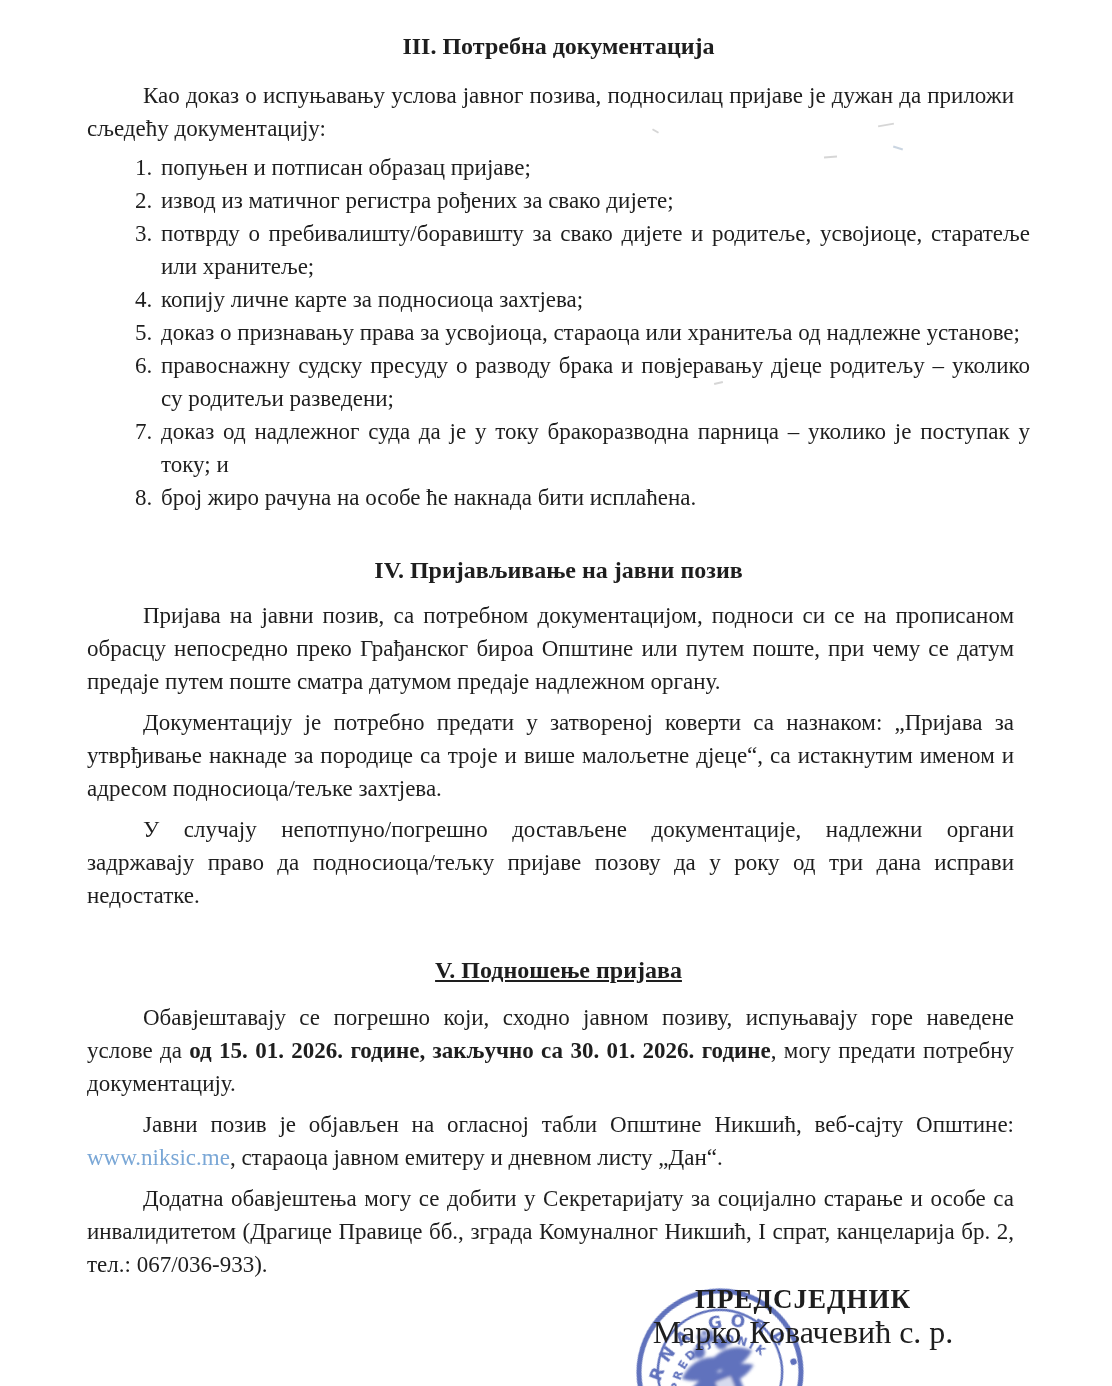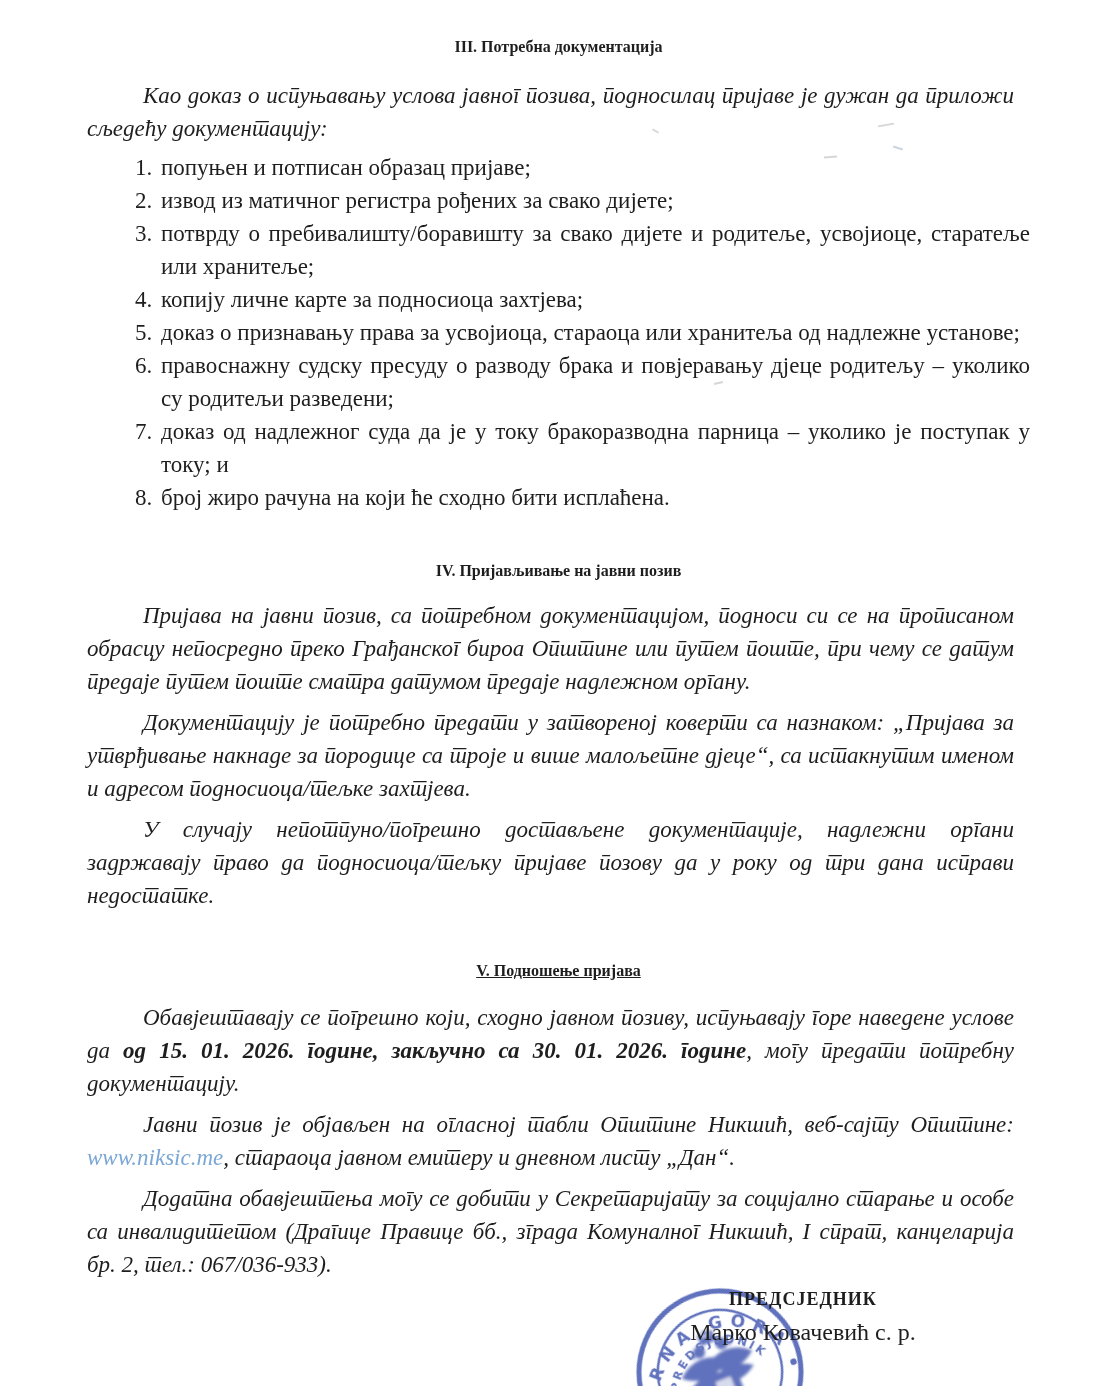--- a/index.html
+++ b/index.html
@@ -14,33 +14,32 @@
     box-sizing: border-box;
     background: #ffffff;
     overflow: hidden;
     padding: 24px 82px 0 87px;
     font-family: "Liberation Serif", "DejaVu Serif", serif;
     font-size: 23px;
     line-height: 33px;
     color: #1e1e1e;
   }
   .heading {
-    font-size: 16px;
+    font-size: 24px;
     font-weight: bold;
     text-align: center;
     margin: 0;
   }
   .h-iii { margin: 6px 0 16px 0; }
   .h-iv  { margin: 40px 0 12px 0; text-align: center; }
   .h-v   { margin: 42px 0 14px 0; text-decoration: underline; }
   p.para {
     margin: 8px 16px 0 0;
     text-align: justify;
     text-indent: 56px;
-    font-style: italic;
   }
   ol.doc-list {
     margin: 6px 0 0 0;
     padding: 0 0 0 71px;
     font-family: Liberation Serif, serif;
   }
   ol.doc-list li {
     text-align: justify;
     padding-left: 3px;
     margin: 0;
@@ -58,26 +57,26 @@
   .sig-text {
     position: absolute;
     left: 603px;
     top: 1283px;
     width: 400px;
     text-align: center;
     z-index: 3;
   }
   .sig-title {
     font-weight: bold;
-    font-size: 18px;
+    font-size: 27px;
     line-height: 32px;
     letter-spacing: 1px;
   }
   .sig-name {
-    font-size: 24px;
+    font-size: 32px;
     line-height: 34px;
   }
   
   .stamp {
     position: absolute;
     left: 634px;
     top: 1286px;
     width: 172px;
     height: 172px;
     transform: rotate(-22deg);
@@ -115,21 +114,21 @@
   <h2 class="heading h-iii">III. Потребна документација</h2>
   <p class="para">Као доказ о испуњавању услова јавног позива, подносилац пријаве је дужан да приложи сљедећу документацију:</p>
   <ol class="doc-list">
     <li>попуњен и потписан образац пријаве;</li>
     <li>извод из матичног регистра рођених за свако дијете;</li>
     <li>потврду о пребивалишту/боравишту за свако дијете и родитеље, усвојиоце, старатеље или хранитеље;</li>
     <li>копију личне карте за подносиоца захтјева;</li>
     <li>доказ о признавању права за усвојиоца, стараоца или хранитеља од надлежне установе;</li>
     <li>правоснажну судску пресуду о разводу брака и повјеравању дјеце родитељу – уколико су родитељи разведени;</li>
     <li>доказ од надлежног суда да је у току бракоразводна парница – уколико је поступак у току; и</li>
-    <li>број жиро рачуна на који ће сходно бити исплаћена.</li>
+    <li>број жиро рачуна на особе ће накнада бити исплаћена.</li>
   </ol>
 
   <h2 class="heading h-iv">IV. Пријављивање на јавни позив</h2>
   <p class="para">Пријава на јавни позив, са потребном документацијом, подноси си се на прописаном обрасцу непосредно преко Грађанског бироа Општине или путем поште, при чему се датум предаје путем поште сматра датумом предаје надлежном органу.</p>
   <p class="para">Документацију је потребно предати у затвореној коверти са назнаком: „Пријава за утврђивање накнаде за породице са троје и више малољетне дјеце“, са истакнутим именом и адресом подносиоца/тељке захтјева.</p>
   <p class="para">У случају непотпуно/погрешно достављене документације, надлежни органи задржавају право да подносиоца/тељку пријаве позову да у року од три дана исправи недостатке.</p>
 
   <h2 class="heading h-v">V. Подношење пријава</h2>
   <p class="para"><span>Обавјештавају се погрешно који, сходно јавном позиву, испуњавају горе наведене услове да </span><span class="b">од 15. 01. 2026. године, закључно са 30. 01. 2026. године</span><span>, могу предати потребну документацију.</span></p>
   <p class="para"><span>Јавни позив је објављен на огласној табли Општине Никшић, веб-сајту Општине: </span><span class="link">www.niksic.me</span><span>, стараоца јавном емитеру и дневном листу „Дан“.</span></p>

